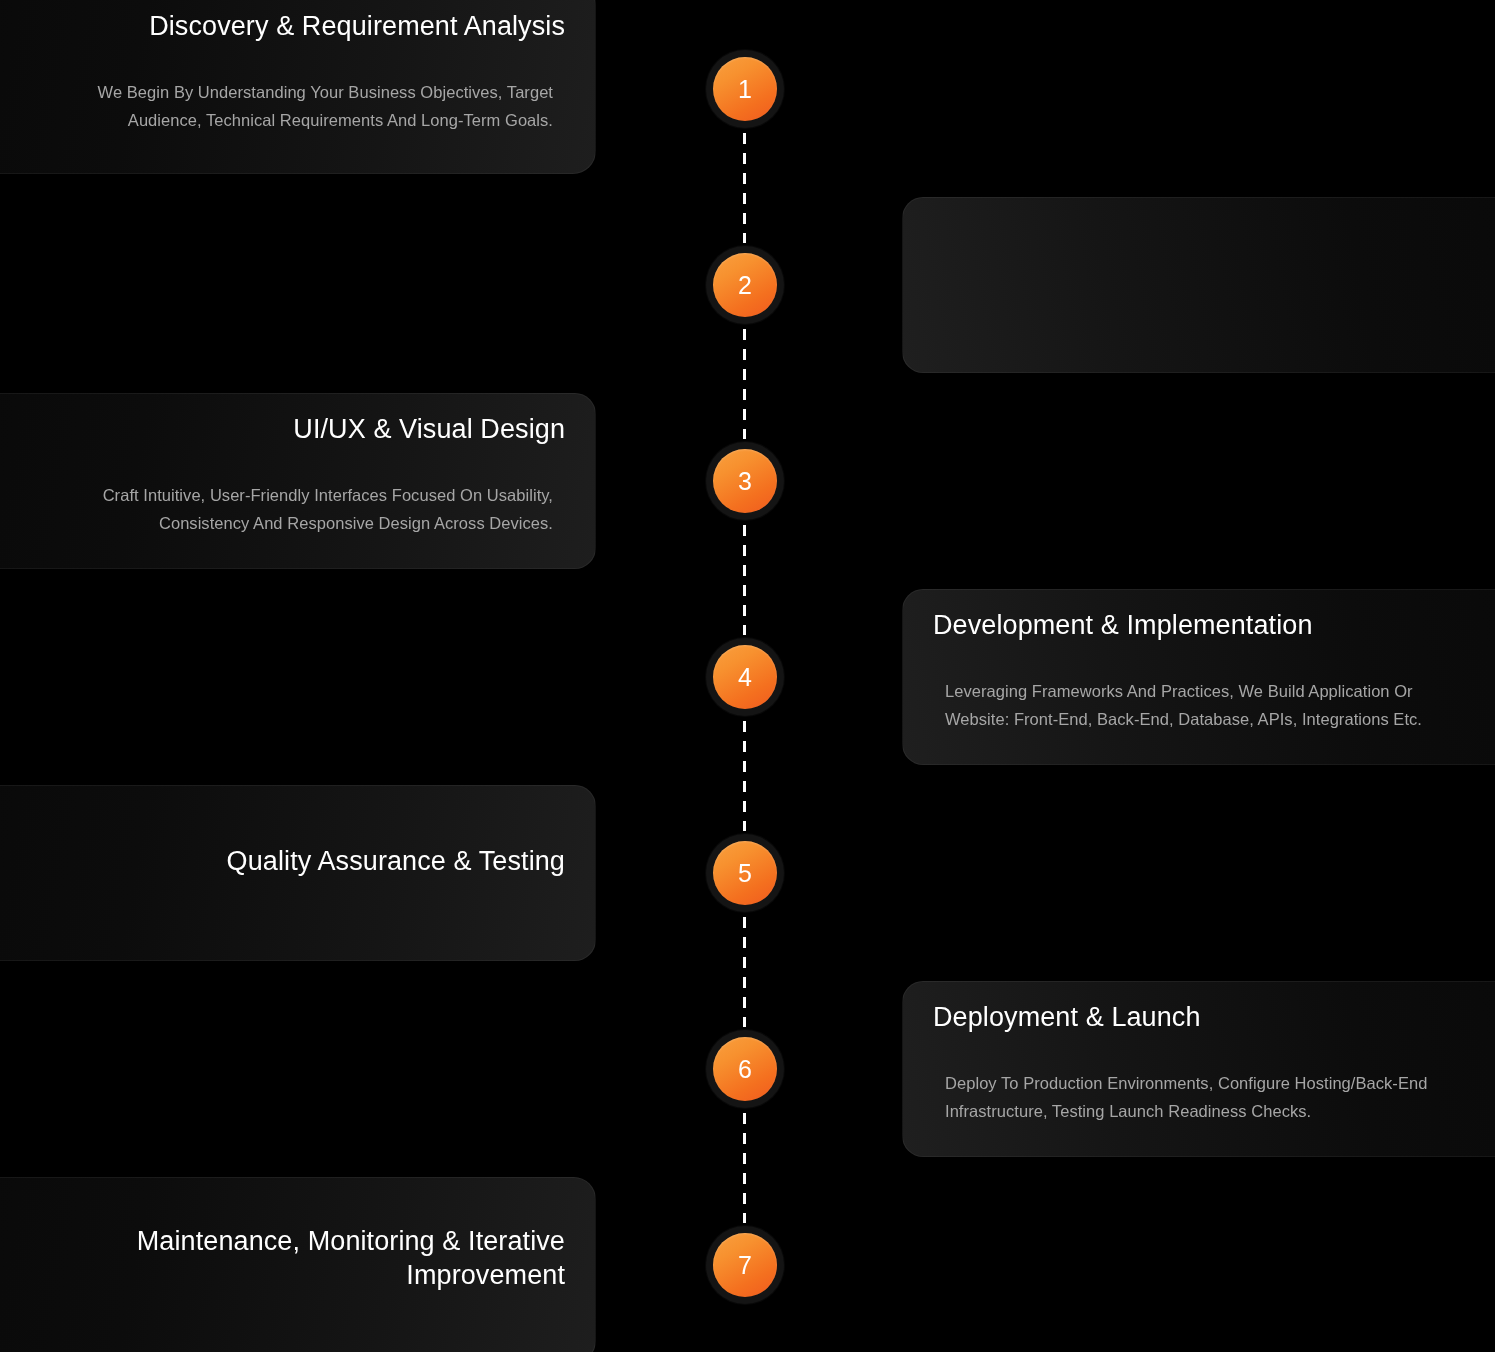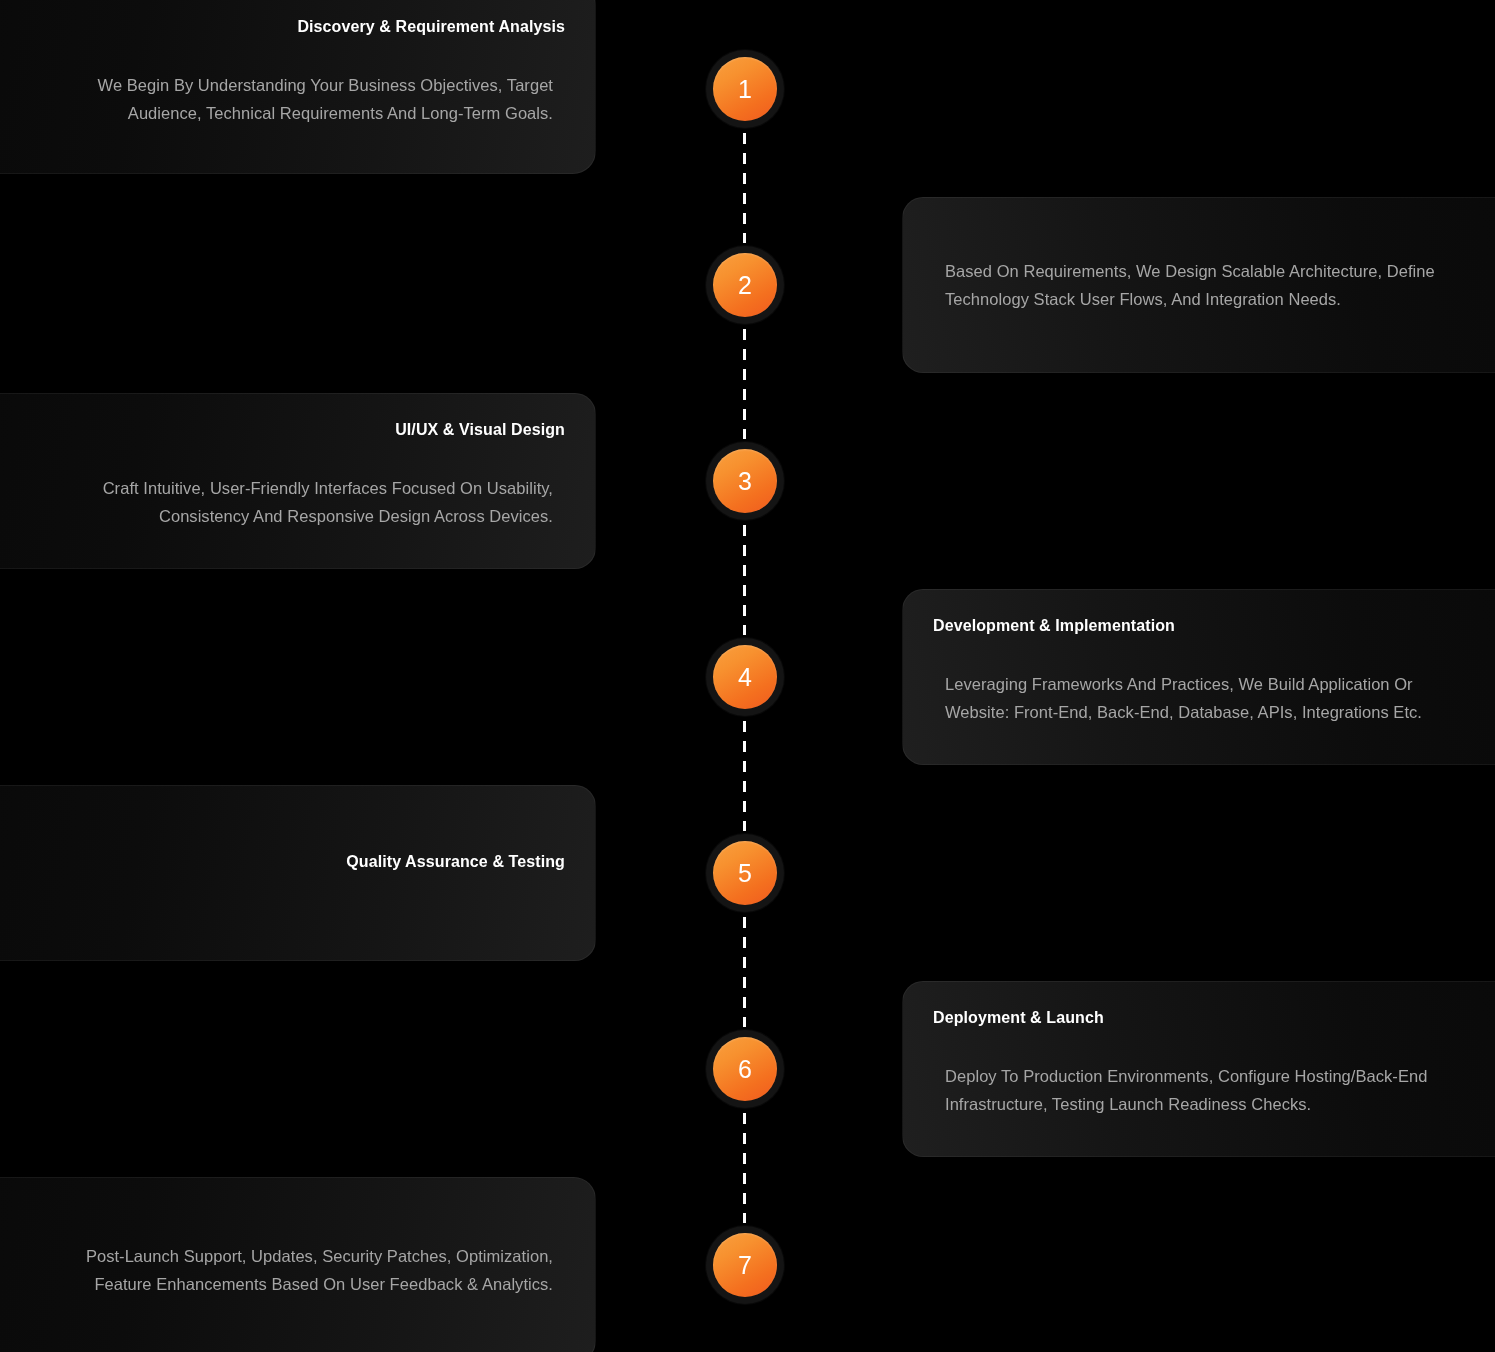--- a/index.html
+++ b/index.html
@@ -99,22 +99,22 @@
     text-align: left;
     border-radius: 24px;
     border-top-right-radius: 100px;
     border-bottom-right-radius: 100px;
     background: linear-gradient(260deg, #080808 0%, #0c0c0c 35%, #151515 70%, #1f1f1f 100%);
     border: 1px solid rgba(255,255,255,0.055);
     padding-right: 140px;
   }
   .card-title {
     color: #ffffff;
-    font-size: 16px;
-    font-weight: 700;
+    font-size: 27px;
+    font-weight: 400;
     line-height: 1.25;
     margin: 0 0 22px 0;
     letter-spacing: 0.1px;
   }
   .card-desc {
     color: #a6a6a6;
     font-size: 16.5px;
     font-weight: 400;
     line-height: 1.72;
     margin: 12px;
@@ -139,21 +139,20 @@
     <div class="card-title">Discovery &amp; Requirement Analysis</div>
     <div class="card-desc">We Begin By Understanding Your Business Objectives, Target Audience, Technical Requirements And Long-Term Goals.</div>
   </div>
   <div class="node" style="left:706px;top:50px;">
     <div class="node-inner">
       <span class="node-num">1</span>
     </div>
   </div>
 
   <div class="card card-right" style="top:197px;height:176px;">
-    <div class="card-desc">Based On Requirements, We Design Scalable Architecture, Define Technology Stack User Flows, And Integration Needs.</div>
   </div>
   <div class="node" style="left:706px;top:246px;">
     <div class="node-inner">
       <span class="node-num">2</span>
     </div>
   </div>
 
   <div class="card card-left" style="top:393px;height:176px;">
     <div class="card-title">UI/UX &amp; Visual Design</div>
     <div class="card-desc">Craft Intuitive, User-Friendly Interfaces Focused On Usability, Consistency And Responsive Design Across Devices.</div>
@@ -187,21 +186,21 @@
     <div class="card-title">Deployment &amp; Launch</div>
     <div class="card-desc">Deploy To Production Environments, Configure Hosting/Back-End Infrastructure, Testing Launch Readiness Checks.</div>
   </div>
   <div class="node" style="left:706px;top:1030px;">
     <div class="node-inner">
       <span class="node-num">6</span>
     </div>
   </div>
 
   <div class="card card-left" style="top:1177px;height:186px;">
-    <div class="card-desc">Post-Launch Support, Updates, Security Patches, Optimization, Feature Enhancements Based On User Feedback &amp; Analytics.</div>
+    <div class="card-title">Maintenance, Monitoring &amp; Iterative Improvement</div>
   </div>
   <div class="node" style="left:706px;top:1226px;">
     <div class="node-inner">
       <span class="node-num">7</span>
     </div>
   </div>
 
 </div>
 
 </body></html>

